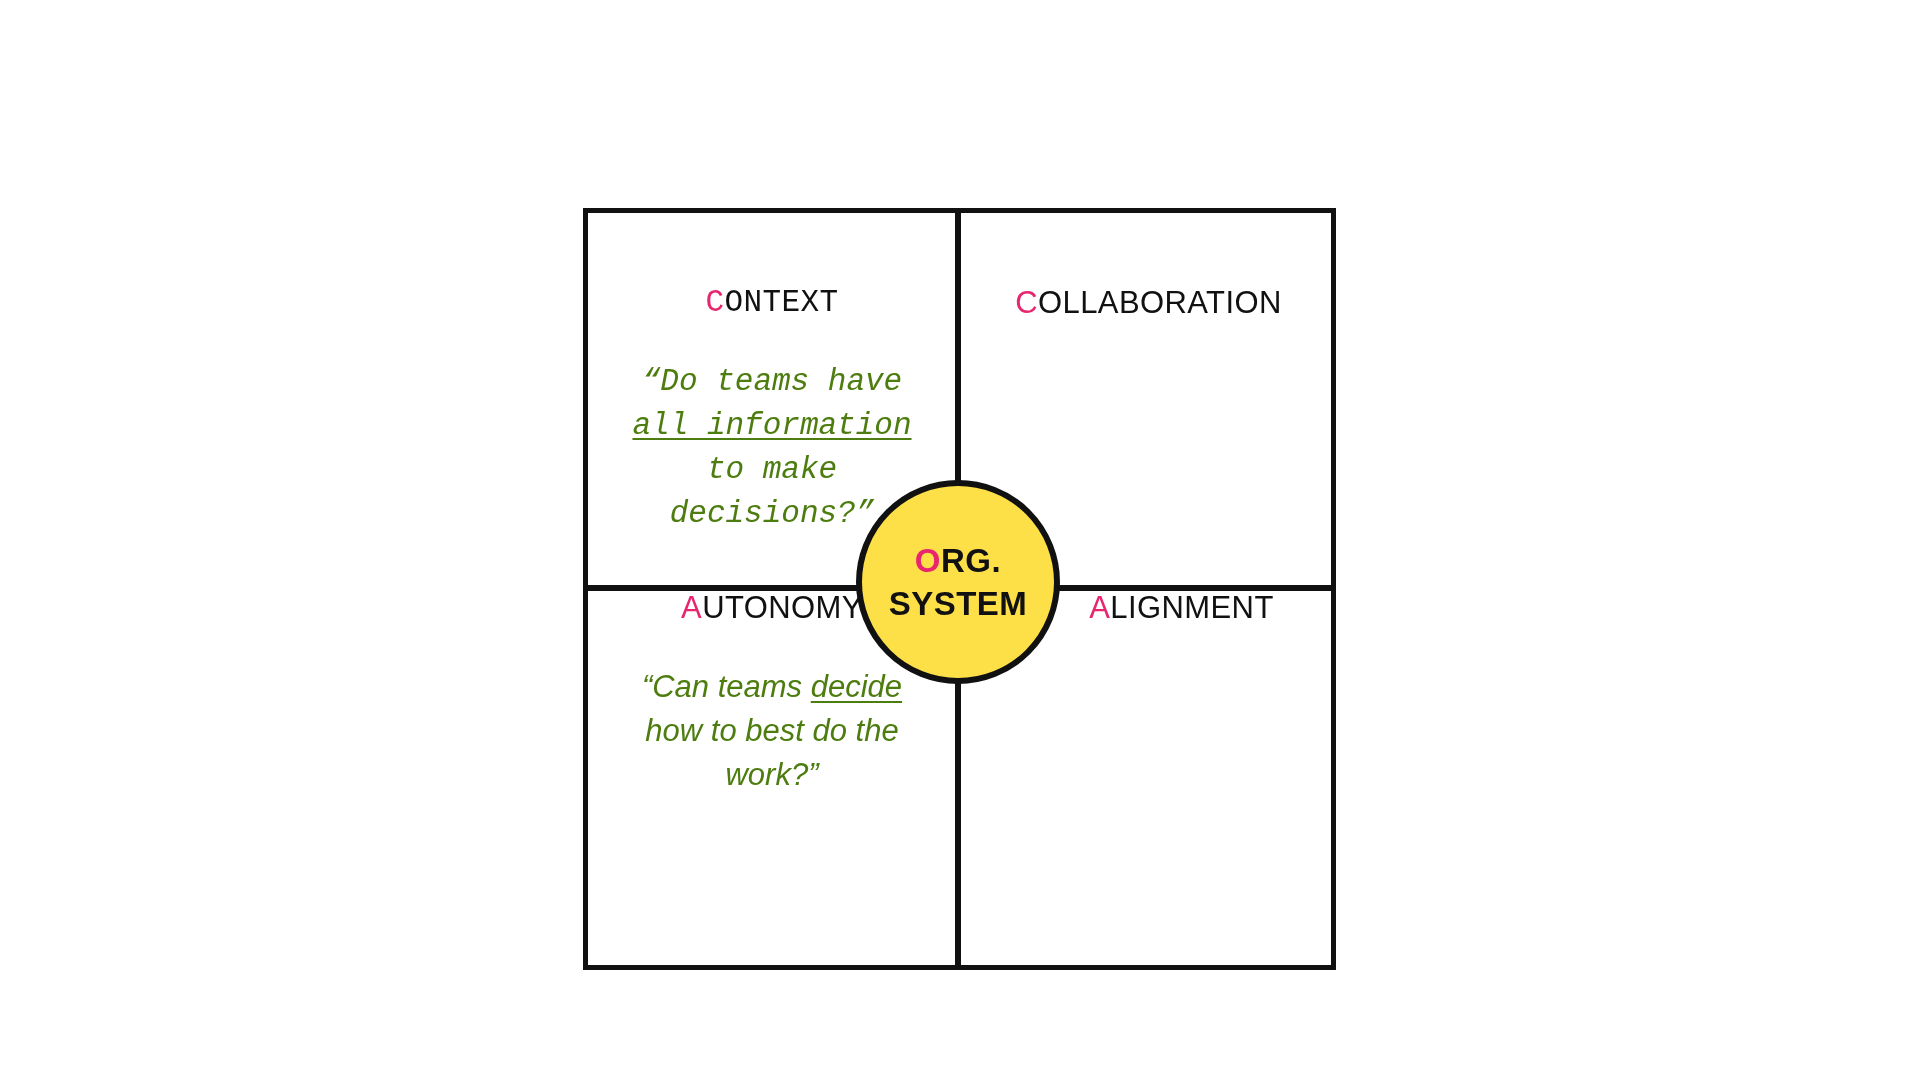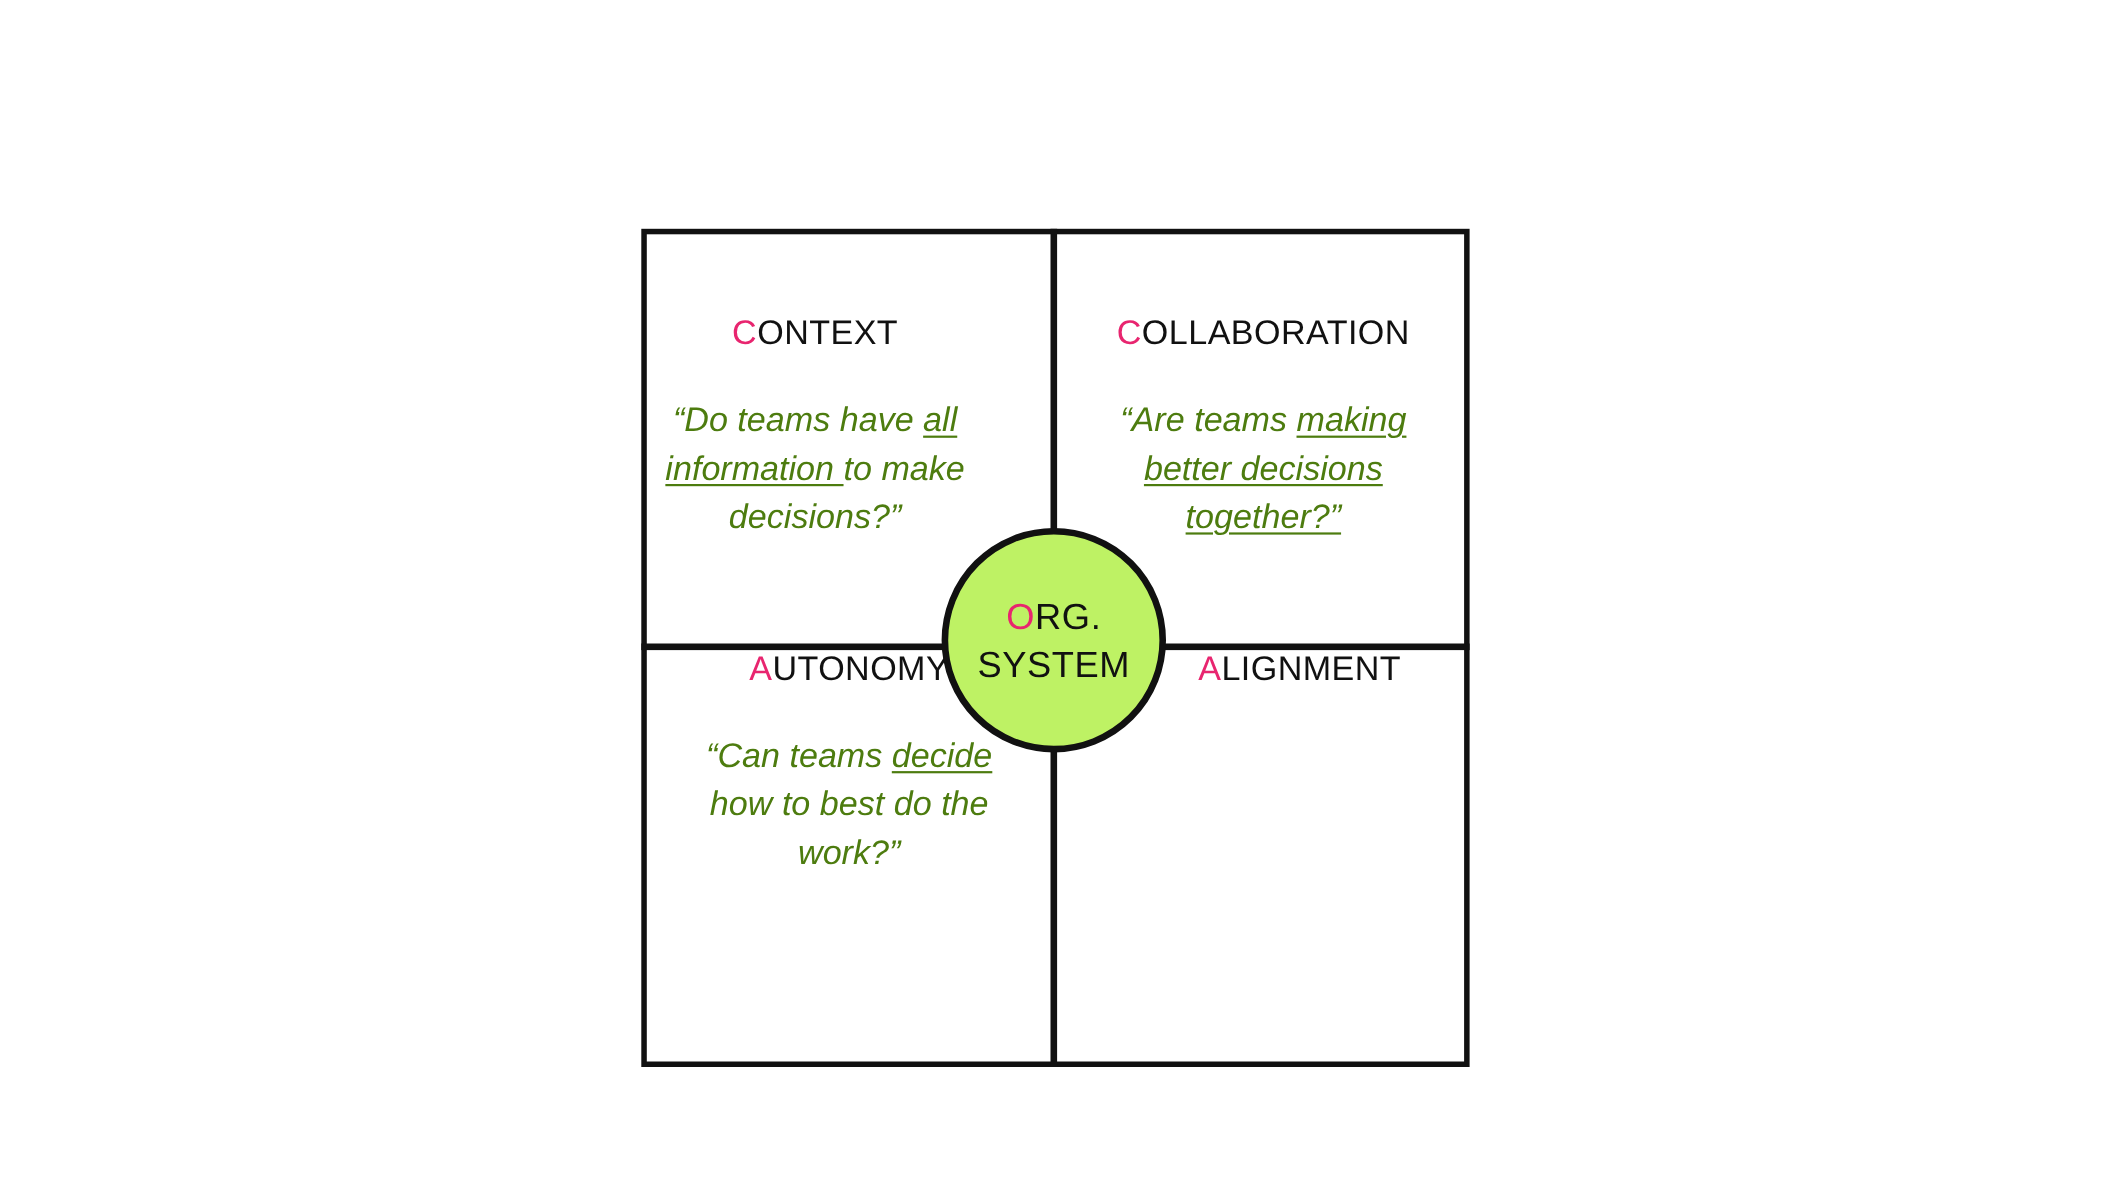--- a/index.html
+++ b/index.html
@@ -55,46 +55,47 @@
   
   .hub {
     position: absolute;
     left: 856px;
     top: 480px;
     width: 204px;
     height: 204px;
     box-sizing: border-box;
     border: 6px solid #111111;
     border-radius: 50%;
-    background: #bef264;
+    background: #fde047;
     display: flex;
     flex-direction: column;
     align-items: center;
     justify-content: center;
     z-index: 5;
+    font-weight: bold;
   }
   .hub-line {
     font-size: 33px;
     line-height: 43px;
     letter-spacing: 0.5px;
     white-space: nowrap;
     color: #111111;
   }
   .accent { color: #E8256F; }
 
   
   .quad {
     position: absolute;
     box-sizing: border-box;
     display: flex;
     flex-direction: column;
     align-items: center;
     z-index: 2;
   }
-  .quad-tl { left: 558px; top: 214px;  width: 366px; height: 474px; }
+  .quad-tl { left: 589px; top: 214px;  width: 366px; height: 474px; font-family: Liberation Mono, monospace; }
   .quad-tr { left: 961px; top: 214px;  width: 375px; height: 471px; }
   .quad-bl { left: 589px; top: 591px;  width: 366px; height: 379px; }
   .quad-br { left: 994px; top: 591px;  width: 375px; height: 442px; }
 
   .quad-title {
     font-size: 31px;
     line-height: 34px;
     letter-spacing: 0.4px;
     color: #111111;
     white-space: nowrap;
@@ -136,21 +137,20 @@
     <div class="quad-title">
       <span class="accent">C</span><span>ONTEXT</span>
     </div>
     <div class="quad-quote"><span>“Do teams have </span><u>all information </u><span>to make decisions?”</span></div>
   </div>
 
   <div class="quad quad-tr">
     <div class="quad-title">
       <span class="accent">C</span><span>OLLABORATION</span>
     </div>
-    <div class="quad-quote"><span>“Are teams </span><u>making better decisions together?”</u></div>
   </div>
 
   <div class="quad quad-bl">
     <div class="quad-title">
       <span class="accent">A</span><span>UTONOMY</span>
     </div>
     <div class="quad-quote"><span>“Can teams </span><u>decide</u><span> how to best do the work?”</span></div>
   </div>
 
   <div class="quad quad-br">

